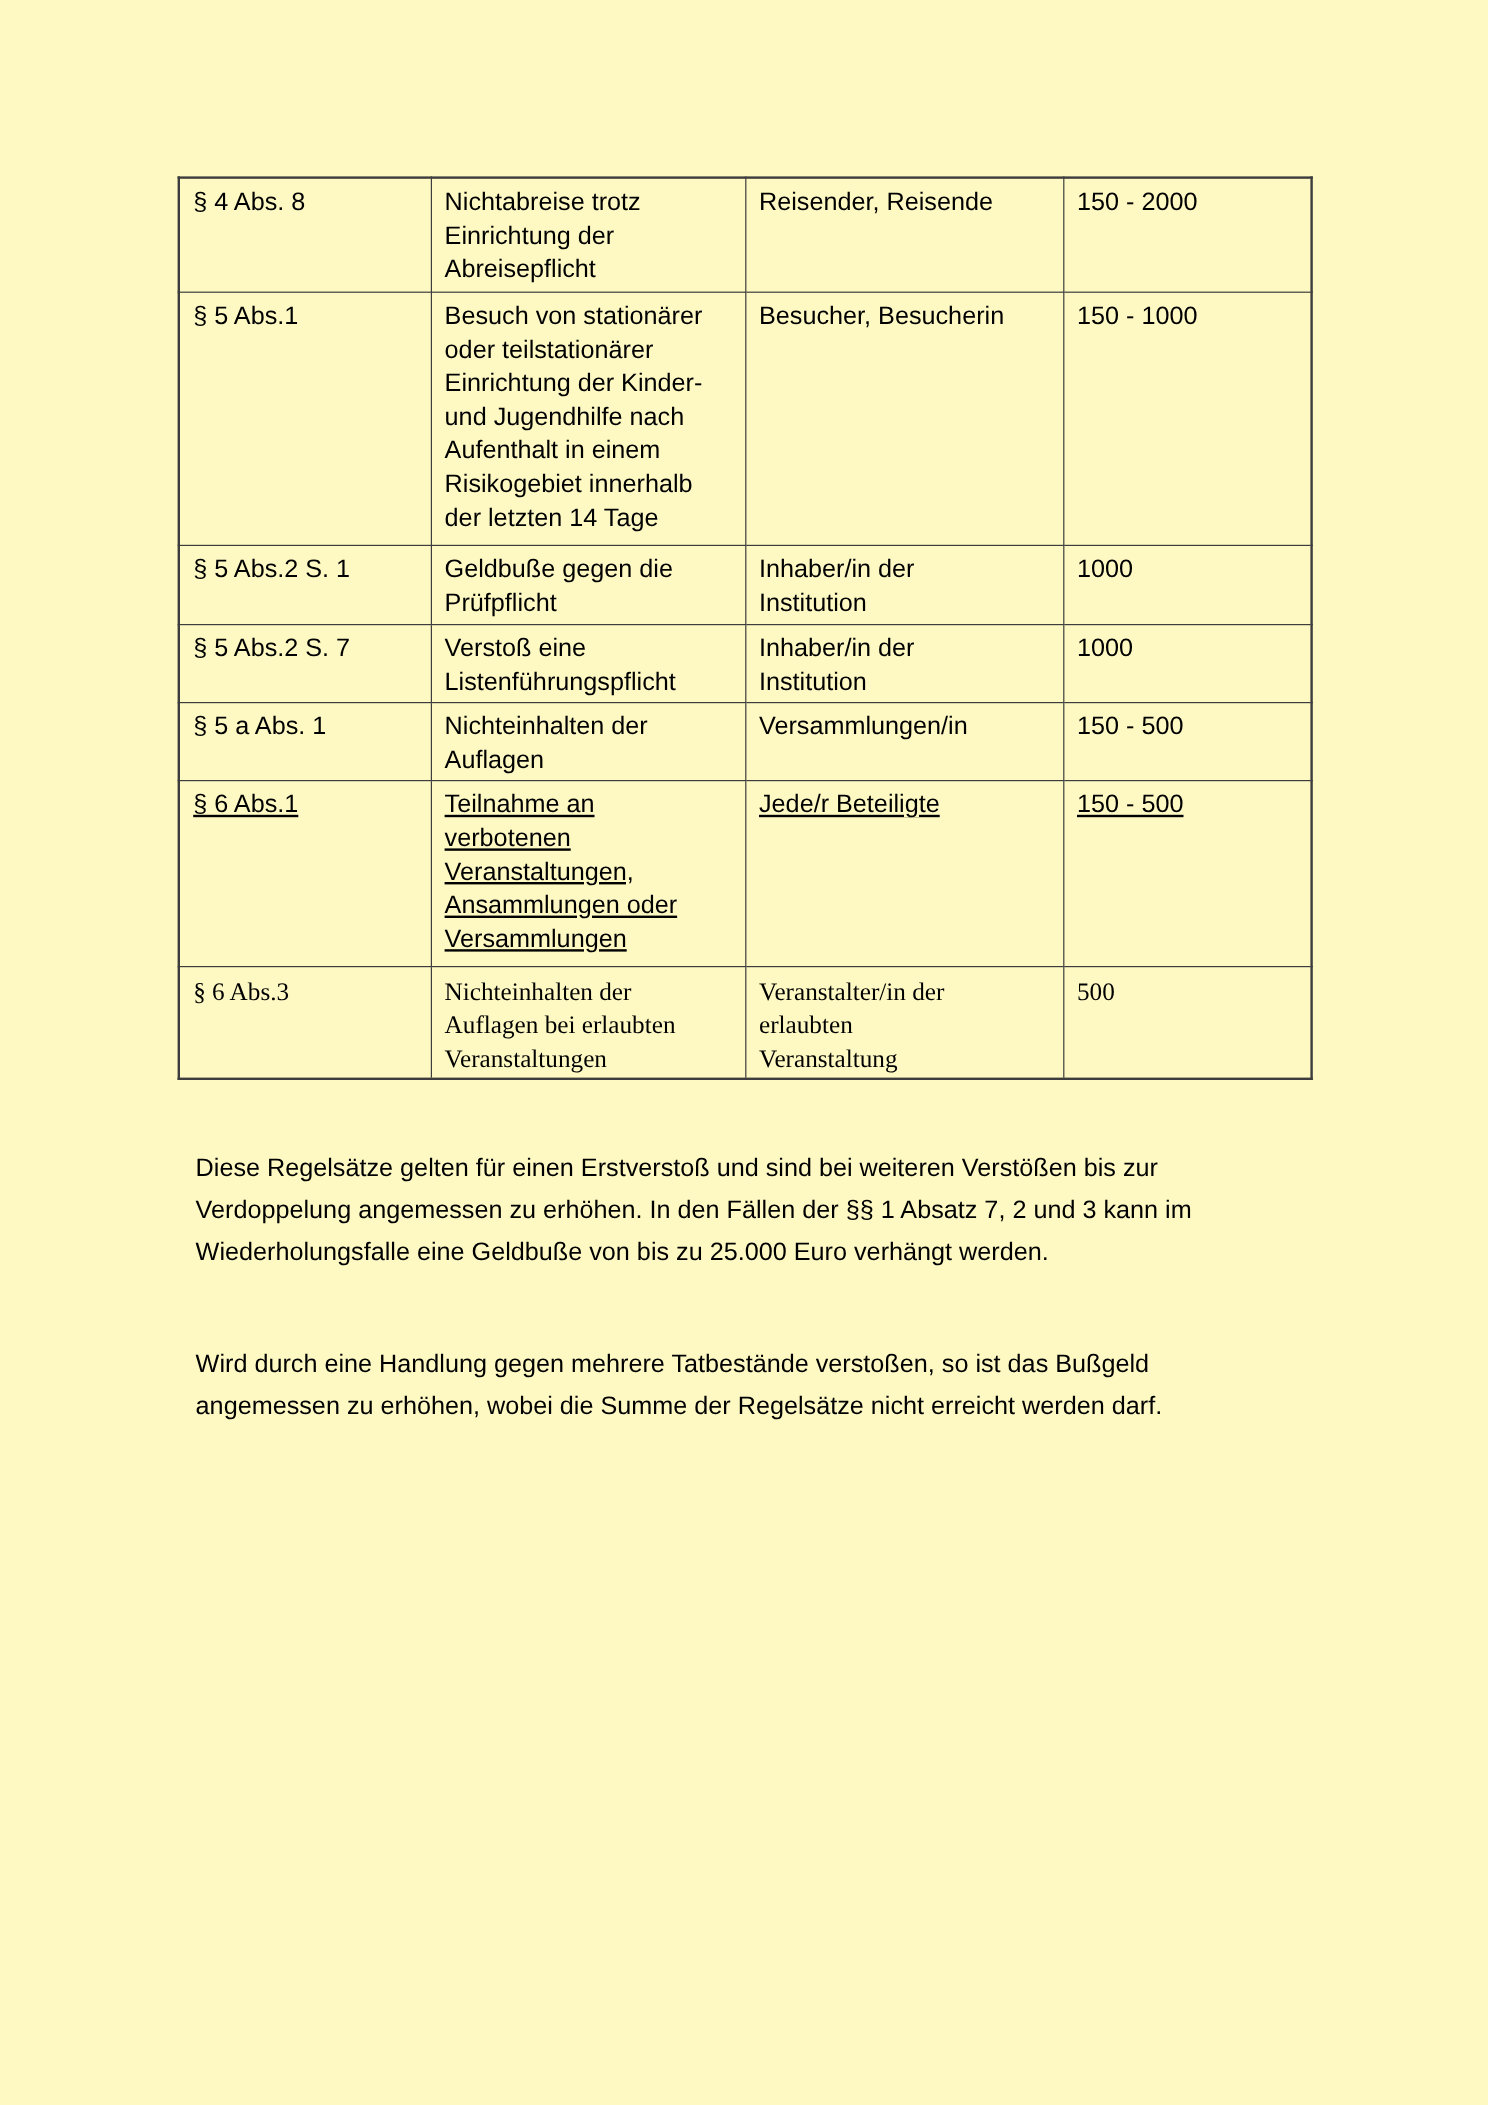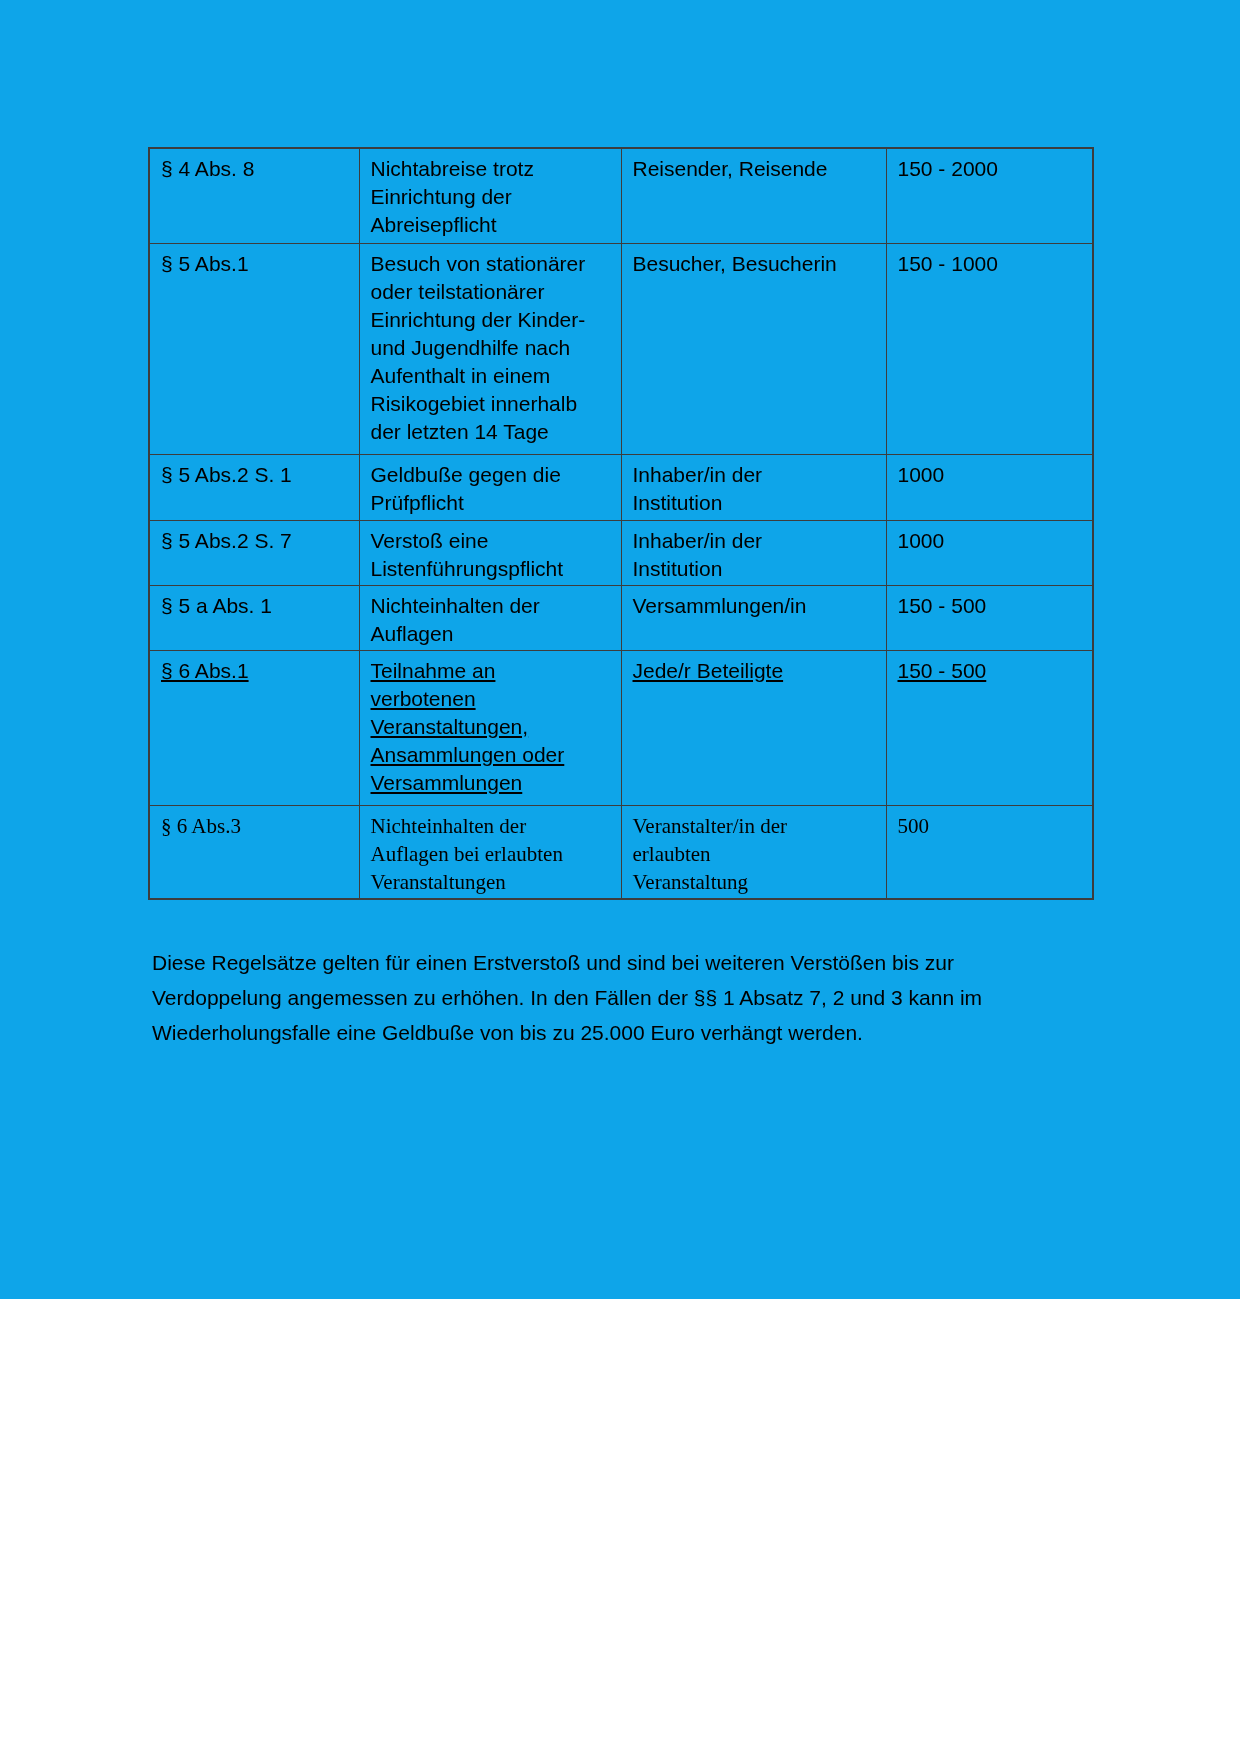--- a/index.html
+++ b/index.html
@@ -3,22 +3,22 @@
 <meta charset="utf-8">
 <style>
   html, body {
     margin: 0;
     padding: 0;
     background: #ffffff;
   }
   .page {
     position: relative;
     width: 1240px;
-    height: 1299px;
-    background: #0ea5e9;
+    height: 1754px;
+    background: #fef9c3;
     color: #000000;
     font-family: "Liberation Sans", "DejaVu Sans", sans-serif;
     overflow: hidden;
   }
   table.fines {
     border-collapse: collapse;
     table-layout: fixed;
     width: 944px;
     margin-left: 148px;
     margin-top: 0;
@@ -48,21 +48,21 @@
   tr.r2 { height: 211px; }
   tr.r3 { height: 66px; }
   tr.r4 { height: 59px; }
   tr.r5 { height: 63px; }
   tr.r6 { height: 155px; text-decoration: underline; }
   tr.r7 { height: 93px; font-family: Liberation Serif, serif; }
   .para {
     position: absolute;
     left: 148px;
     width: 944px;
-    margin: 4px;
+    margin: 15px;
     font-size: 21px;
     line-height: 35px;
     white-space: pre-line;
   }
   .para-1 { top: 941px; }
   .para-2 { top: 1104px; }
 </style>
 </head>
 <body>
 
@@ -139,14 +139,16 @@
 Veranstaltung</td>
         <td>500</td>
       </tr>
     </tbody>
   </table>
 
   <p class="para para-1">Diese Regelsätze gelten für einen Erstverstoß und sind bei weiteren Verstößen bis zur
 Verdoppelung angemessen zu erhöhen. In den Fällen der §§ 1 Absatz 7, 2 und 3 kann im
 Wiederholungsfalle eine Geldbuße von bis zu 25.000 Euro verhängt werden.</p>
 
+  <p class="para para-2">Wird durch eine Handlung gegen mehrere Tatbestände verstoßen, so ist das Bußgeld
+angemessen zu erhöhen, wobei die Summe der Regelsätze nicht erreicht werden darf.</p>
 
 </div>
 
 </body></html>

